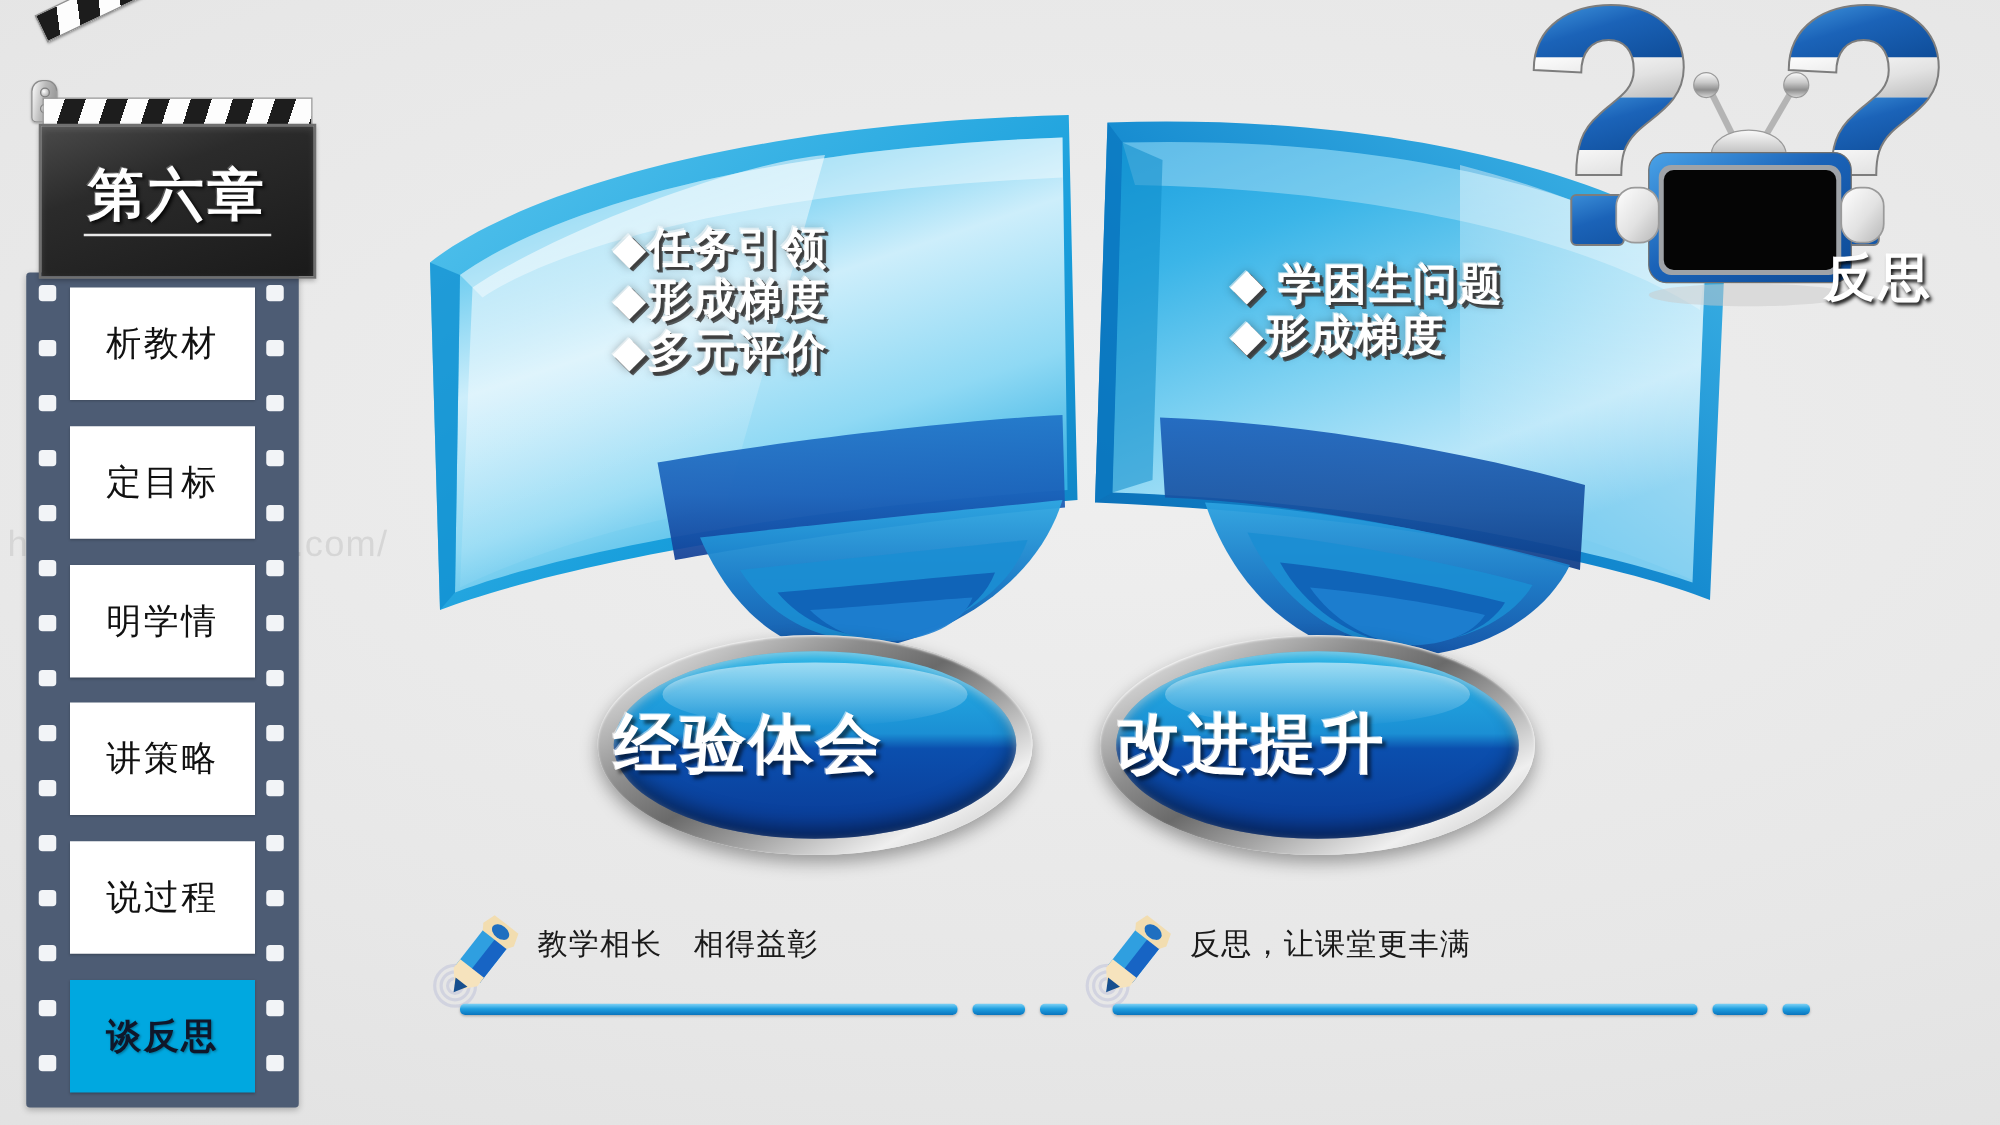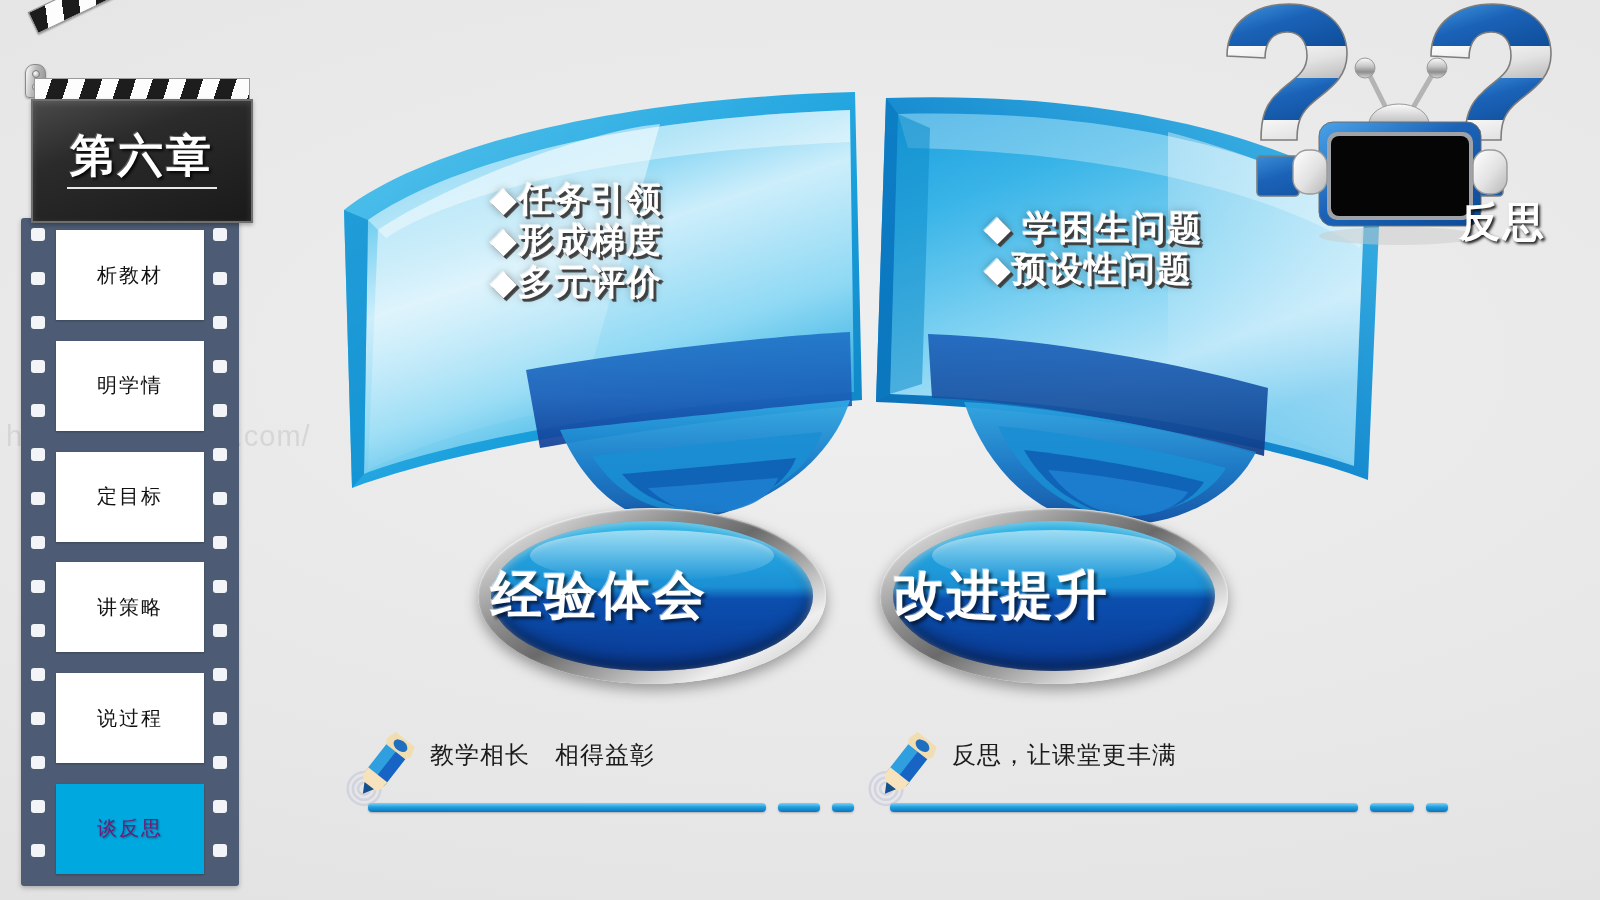--- a/index.html
+++ b/index.html
@@ -70,24 +70,24 @@
     box-shadow:0 2px 5px rgba(0,0,0,.25);
   }
   .holes{position:absolute;top:0;bottom:0;width:24px;}
   .holes.l{left:6px;}
   .holes.r{right:6px;}
   .hole{position:absolute;left:4px;width:14px;height:13px;background:#f2f4f7;border-radius:3px;}
   .film-items{position:absolute;left:35px;right:35px;top:12px;bottom:12px;
     display:flex;flex-direction:column;justify-content:space-between;}
   .film-item{
     height:90px;background:#fff;display:flex;align-items:center;justify-content:center;
-    color:#111;font-size:20px;letter-spacing:2px;
+    color:#111;font-size:28px;letter-spacing:2px;
     box-shadow:0 1px 2px rgba(0,0,0,.25);
   }
-  .film-item.active{background:#00a8e0;color:#701a75;font-weight:normal;
+  .film-item.active{background:#00a8e0;color:#0f172a;font-weight:bold;
     text-shadow:1px 1px 2px rgba(0,0,0,.35);}
 
   
   .banner{position:absolute;z-index:3;}
   .banner svg{display:block;overflow:visible;}
   .banner-text{
     position:absolute;color:#fff;font-weight:bold;font-size:35px;line-height:1.18;
     letter-spacing:1px;white-space:nowrap;
     text-shadow:
       3px 3px 0 rgba(60,60,60,.85),
@@ -203,22 +203,22 @@
         <div class="hole" style="top: 362px;"></div>
         <div class="hole" style="top: 406px;"></div>
         <div class="hole" style="top: 450px;"></div>
         <div class="hole" style="top: 494px;"></div>
         <div class="hole" style="top: 538px;"></div>
         <div class="hole" style="top: 582px;"></div>
         <div class="hole" style="top: 626px;"></div>
       </div>
     <div class="film-items">
       <div class="film-item">析教材</div>
+      <div class="film-item">定目标</div>
       <div class="film-item">明学情</div>
-      <div class="film-item">定目标</div>
       <div class="film-item">讲策略</div>
       <div class="film-item">说过程</div>
       <div class="film-item active">谈反思</div>
     </div>
   </div>
 
   <div class="banner" id="banner-left">
     <svg width="540" height="480" viewBox="0 0 540 480">
       <defs>
         <linearGradient id="bl-face" x1="0" y1="0" x2="0.45" y2="1">
@@ -312,21 +312,21 @@
       <path d="M300,60 C400,86 460,118 496,144 L486,392 C440,372 370,348 300,332 Z" fill="url(#br-gloss)"></path>
 
       <path d="M60,262 C170,266 300,288 400,316 L396,384 C300,356 170,330 64,326 Z" fill="url(#br-fold)" opacity=".92"></path>
 
       <path d="M96,330 C180,334 300,356 388,380 C360,436 288,460 224,452 C166,442 118,396 96,330 Z" fill="url(#br-cone)" opacity=".95"></path>
       <path d="M130,354 C196,360 292,378 358,396 C338,430 286,448 238,443 C194,437 152,402 130,354 Z" fill="#1b8ed3" opacity=".9"></path>
       <path d="M156,378 C212,384 290,398 336,410 C322,434 284,446 248,443 C212,438 176,414 156,378 Z" fill="#0f5fb5" opacity=".9"></path>
       <path d="M180,398 C226,402 286,412 320,420 C310,436 282,446 254,444 C226,440 198,424 180,398 Z" fill="#1e7fd0" opacity=".9"></path>
     </svg>
     <div class="banner-text" style="white-space:pre-line">◆ 学困生问题
-◆预设性问题</div>
+◆形成梯度</div>
   </div>
 
   <div class="oval-wrap" id="oval-left">
     <div class="oval-outer">
       <div class="oval-inner">
         <span class="oval-label">经验体会</span>
       </div>
     </div>
   </div>
 

